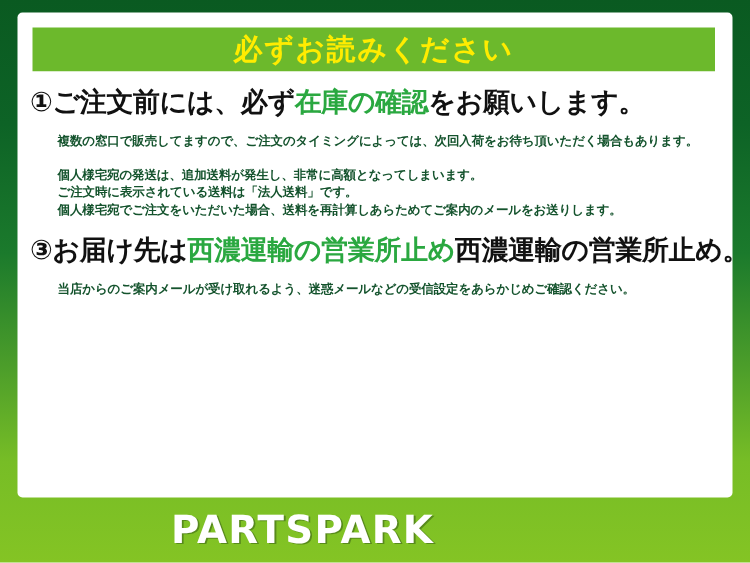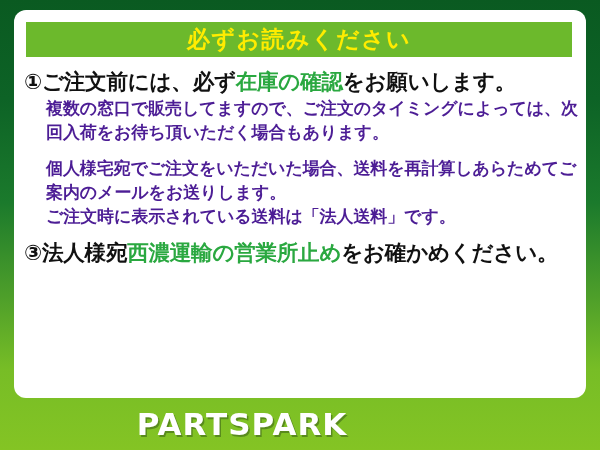--- a/index.html
+++ b/index.html
@@ -30,21 +30,21 @@
 
   
   #card {
     position: absolute;
     left: 14px;
     top: 10px;
     width: 572px;
     height: 388px;
     box-sizing: border-box;
     background: #ffffff;
-    border-radius: 12px;
+    border-radius: 4px;
   }
 
   
   #title-bar {
     position: absolute;
     left: 12px;
     top: 12px;
     width: 546px;
     height: 35px;
     background: #6cb92c;
@@ -80,25 +80,25 @@
     letter-spacing: -0.2px;
     white-space: nowrap;
   }
   .item-head.wrap {
     white-space: normal;
   }
   .hl {
     color: #2aa840;
   }
   .item-body {
-    font-size: 17px;
+    font-size: 10px;
     font-weight: bold;
-    color: #4c1d95;
+    color: #14532d;
     line-height: 1.42;
-    margin-top: 2px;
+    margin-top: 12px;
     padding-left: 22px;
     letter-spacing: -0.1px;
   }
 
   #item-1 { margin-top: 4px; }
   #item-2 { margin-top: 11px; }
   #item-3 { margin-top: 12px; }
 
   
   #footer {
@@ -133,27 +133,29 @@
 
     <div id="items">
 
       <div class="item" id="item-1">
         <div class="item-head"><span>①</span><span>ご注文前には、必ず</span><span class="hl">在庫の確認</span><span>をお願いします。</span></div>
         <div class="item-body">複数の窓口で販売してますので、ご注文のタイミングによっては、次回入荷をお待ち頂いただく場合もあります。</div>
       </div>
 
       <div class="item" id="item-2">
         <div class="item-body">
+          <div>個人様宅宛の発送は、追加送料が発生し、非常に高額となってしまいます。</div>
+          <div>ご注文時に表示されている送料は「法人送料」です。</div>
           <div>個人様宅宛でご注文をいただいた場合、送料を再計算しあらためてご案内のメールをお送りします。</div>
-          <div>ご注文時に表示されている送料は「法人送料」です。</div>
         </div>
       </div>
 
       <div class="item" id="item-3">
-        <div class="item-head"><span>③</span><span>法人様宛</span><span class="hl">西濃運輸の営業所止め</span><span>をお確かめください。</span></div>
+        <div class="item-head"><span>③</span><span>お届け先は</span><span class="hl">西濃運輸の営業所止め</span><span>西濃運輸の営業所止め。</span></div>
+        <div class="item-body">当店からのご案内メールが受け取れるよう、迷惑メールなどの受信設定をあらかじめご確認ください。</div>
       </div>
 
     </div>
   </div>
 
   <div id="footer">
     <span id="brand">PARTSPARK</span>
   </div>
 
 </div>

